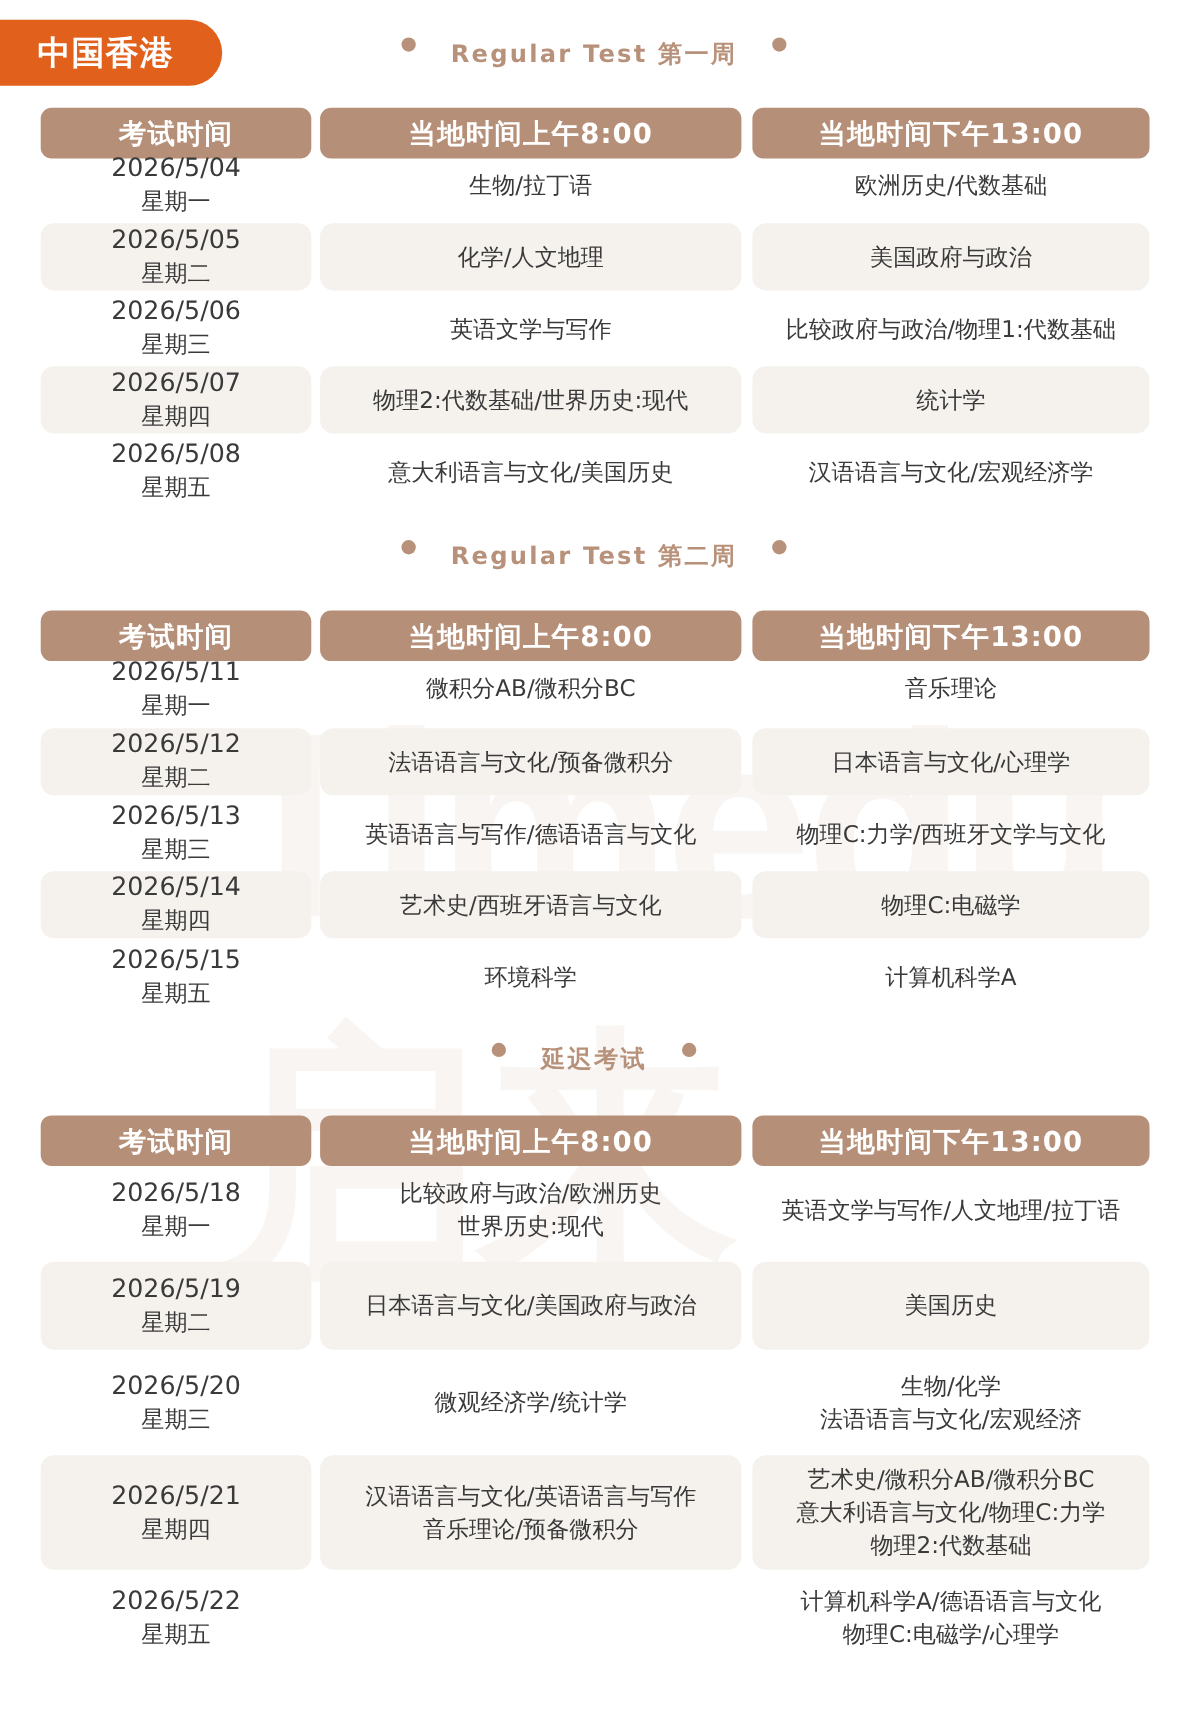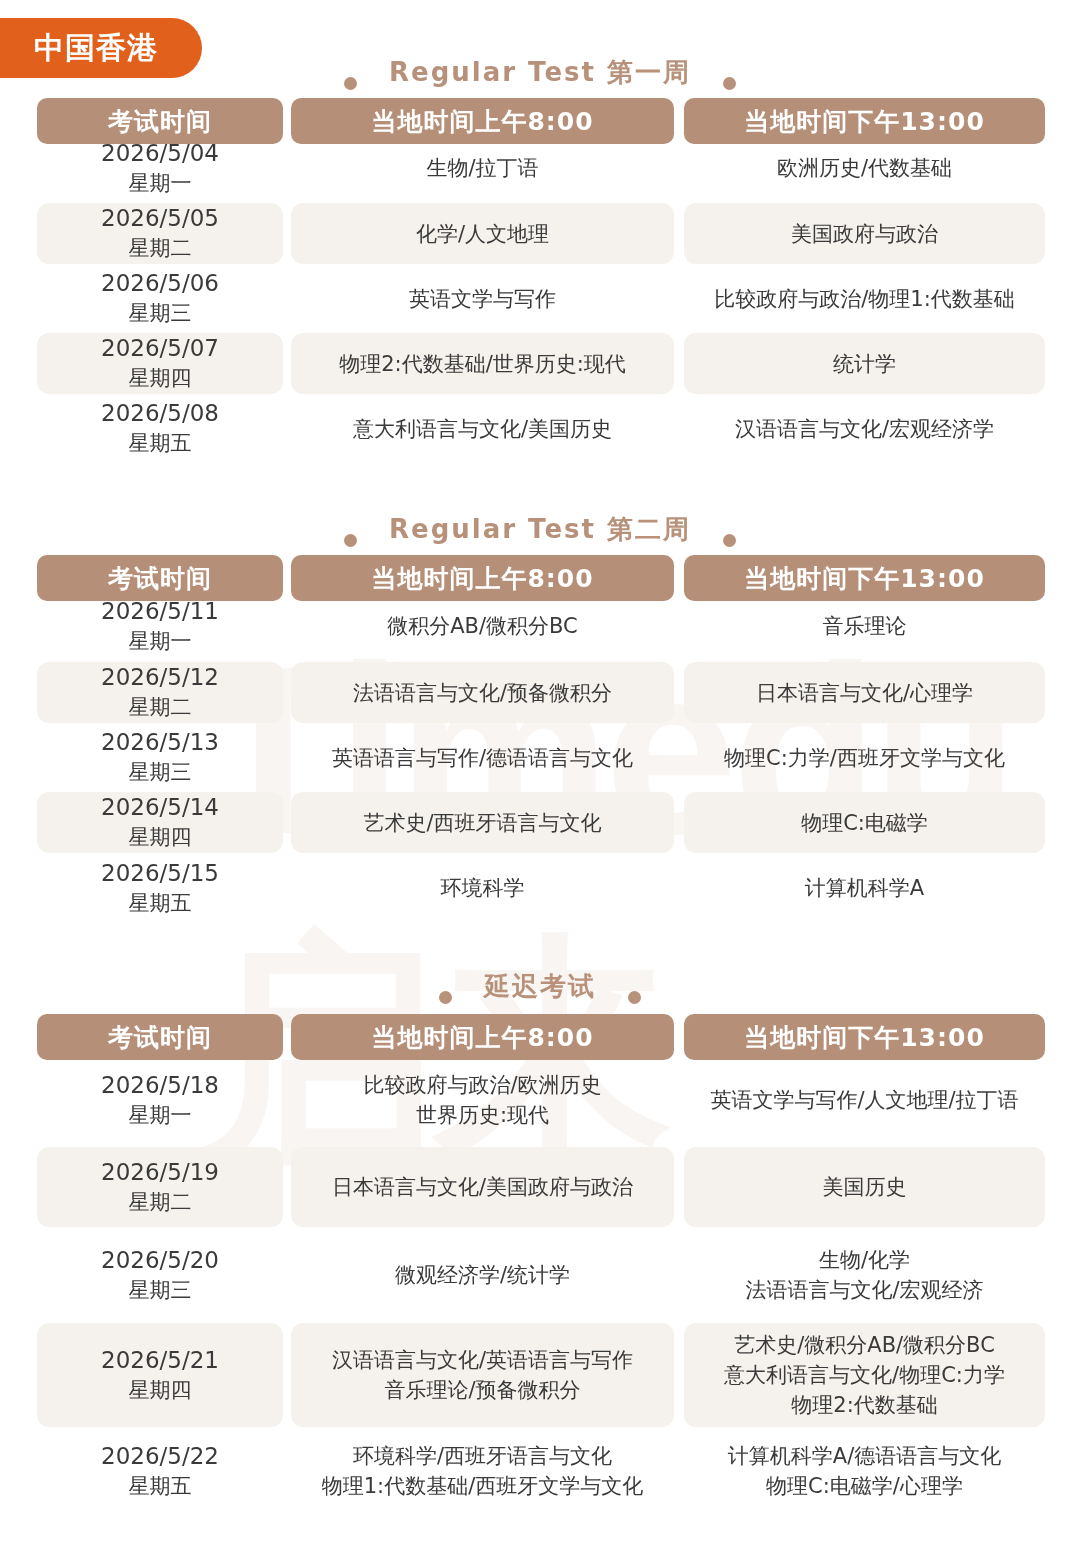--- a/index.html
+++ b/index.html
@@ -16,22 +16,22 @@
     letter-spacing: 1px;
   }
   .watermark {
     position: absolute; left: 200px; top: 600px; width: 700px; height: 320px;
     font-family: "Liberation Sans", sans-serif; font-weight: bold;
     font-size: 240px; color: #f3eee8; opacity: 0.55; letter-spacing: -6px;
     pointer-events: none; line-height: 300px; z-index: 0;
   }
   .section { position: absolute; left: 0; width: 1080px; z-index: 1; }
   .section-title {
-    height: 56px; display: flex; justify-content: center; align-items: flex-end;
-    color: #b8917a; font-size: 26px; font-weight: bold; letter-spacing: 2px;
+    height: 56px; display: flex; justify-content: center; align-items: flex-start;
+    color: #b8917a; font-size: 22px; font-weight: bold; letter-spacing: 2px;
   }
   .section-title .dot {
     width: 13px; height: 13px; border-radius: 50%; background: #b8917a;
     display: inline-block; margin: 0 32px;
   }
   .thead { position: relative; height: 35px; margin-top: 12px; }
   .th {
     position: absolute; top: 0; height: 46px; background: #b58f77; border-radius: 10px;
     color: #ffffff; font-weight: bold; font-size: 25px;
     display: flex; align-items: center; justify-content: center; letter-spacing: 1px;
@@ -268,23 +268,19 @@
           <span class="line">艺术史/微积分AB/微积分BC</span>
           <span class="line">意大利语言与文化/物理C:力学</span>
           <span class="line">物理2:代数基础</span>
         </div>
       </div>
       <div class="row" style="height: 84px;">
         <div class="cell c1">
           <span class="line date">2026/5/22</span>
           <span class="line">星期五</span>
         </div>
-        <div class="cell c2">
-          <span class="line">环境科学/西班牙语言与文化</span>
-          <span class="line">物理1:代数基础/西班牙文学与文化</span>
-        </div>
         <div class="cell c3">
           <span class="line">计算机科学A/德语语言与文化</span>
           <span class="line">物理C:电磁学/心理学</span>
         </div>
       </div>
     </div>
 </div>
 
 </body></html>

